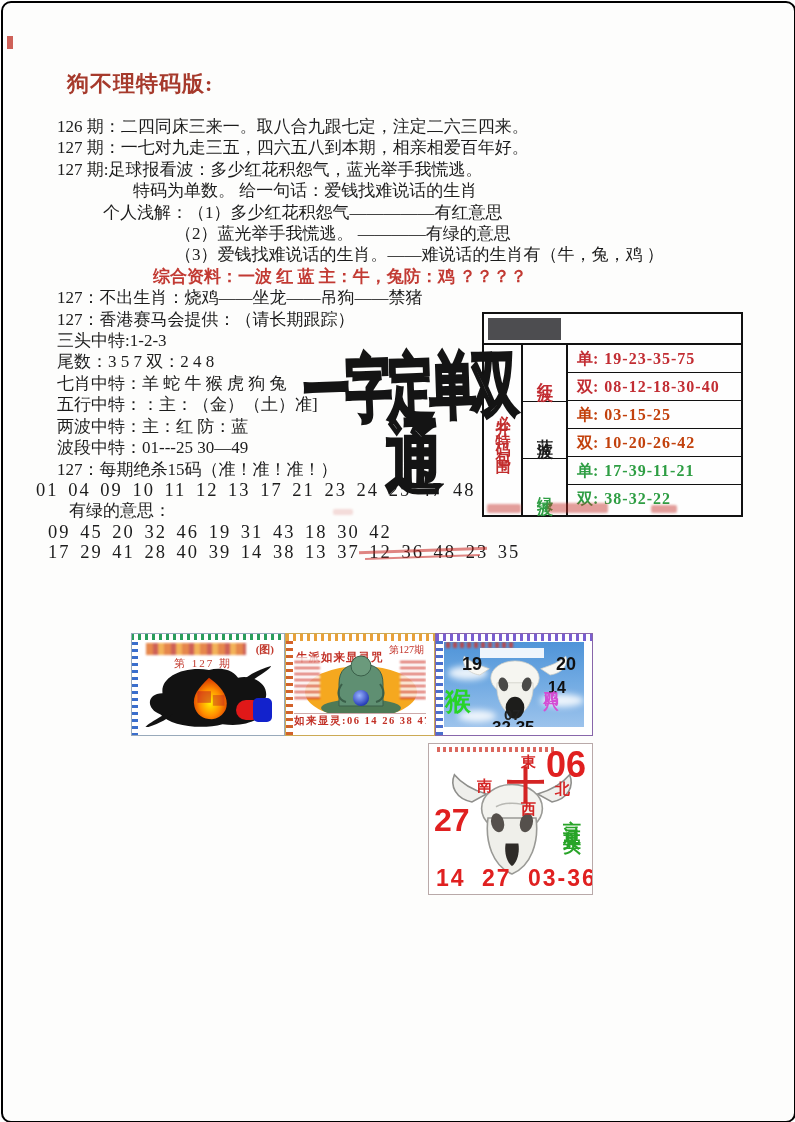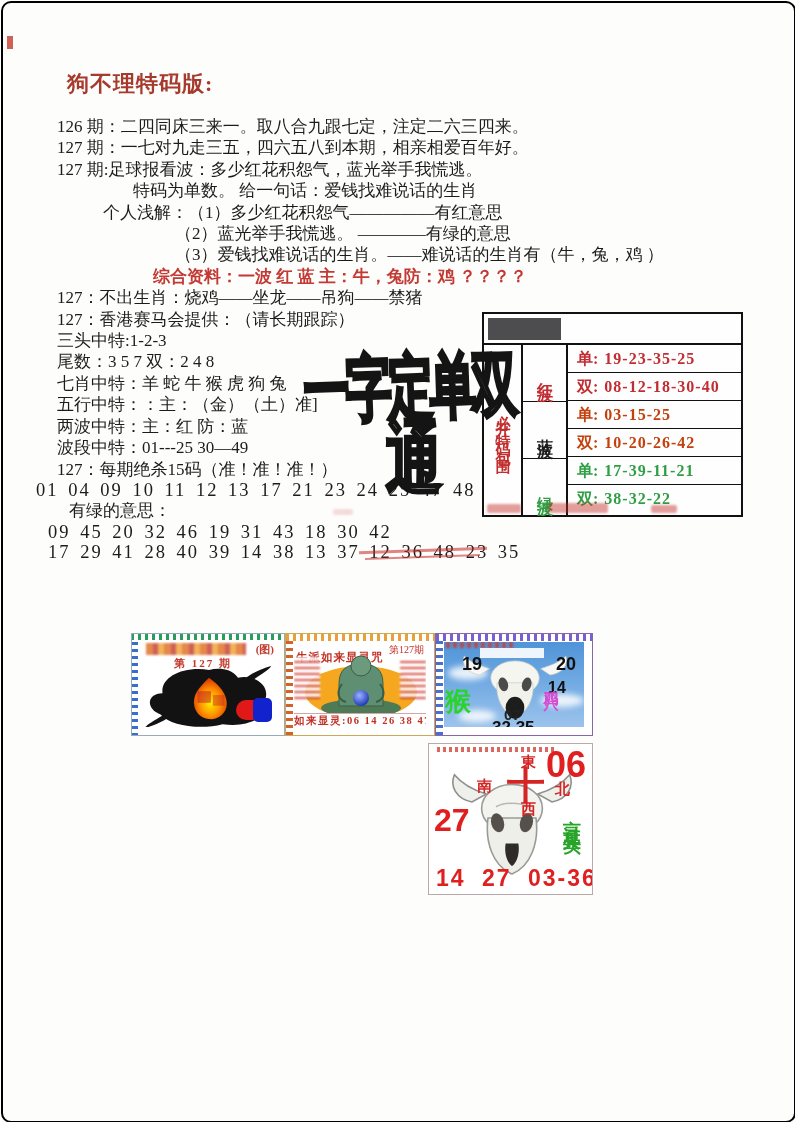--- a/index.html
+++ b/index.html
@@ -45,21 +45,21 @@
   .tc2{width:150px;border:1px solid #ca5;
        background-image:repeating-linear-gradient(90deg,#e8a13a 0 3px,#fff 3px 7px),repeating-linear-gradient(0deg,#d2622a 0 3px,#fff 3px 7px);
        background-size:100% 7px,7px 100%;background-repeat:repeat-x,repeat-y;}
   .tc3{width:158px;border:1px solid #86a;
        background-image:repeating-linear-gradient(90deg,#7a5fd0 0 3px,#fff 3px 7px),repeating-linear-gradient(0deg,#4a6ecc 0 3px,#fff 3px 7px);
        background-size:100% 7px,7px 100%;background-repeat:repeat-x,repeat-y;}
   .tc-inner{position:absolute;left:8px;top:8px;right:8px;bottom:8px;background:#fff;overflow:hidden;}
   .washbar{position:absolute;left:6px;top:1px;width:100px;height:12px;filter:blur(1.3px);opacity:.8;
            background:repeating-linear-gradient(90deg,#e06a20 0 7px,#c23a2e 7px 12px,#f0a030 12px 18px);}
   .tu-label{position:absolute;right:2px;top:0;font-size:11px;color:#c23a2e;font-weight:bold;}
-  .issue1{position:absolute;left:34px;top:14px;font-size:11px;color:#c23a2e;letter-spacing:2px;font-weight:bold;}
+  .issue1{position:absolute;left:34px;top:14px;font-size:11px;color:#c23a2e;letter-spacing:2px;font-weight:normal;}
   .capsule{position:absolute;right:4px;bottom:4px;width:36px;height:26px;}
   .cap-red{position:absolute;left:0;top:3px;width:20px;height:20px;background:#e01818;border-radius:50% 20% 20% 50%;}
   .cap-blue{position:absolute;right:0;top:1px;width:19px;height:24px;background:#1222cc;border-radius:5px;}
   .c2-title{position:absolute;left:2px;top:8px;font-size:11.5px;color:#c23026;font-weight:bold;letter-spacing:1px;}
   .c2-issue{position:absolute;right:2px;top:1px;font-size:10px;color:#c23026;}
   .sidebox{position:absolute;width:26px;height:42px;top:15px;filter:blur(.8px);opacity:.85;
            background:repeating-linear-gradient(0deg,#d0362a 0 2px,#fff 2px 6px);}
   .sb-l{left:0;} .sb-r{right:0;}
   .c2-bottom{position:absolute;left:0;right:0;bottom:0;height:13px;background:#fff;border-top:1px solid #caa;
              font-size:10.5px;color:#c23026;font-weight:bold;letter-spacing:1.5px;text-align:center;line-height:13px;white-space:nowrap;}
@@ -140,21 +140,21 @@
             <span>红波</span>
           </div>
         <div class="wave wave-blue">
             <span>蓝波</span>
           </div>
         <div class="wave wave-green">
             <span>绿波</span>
           </div>
       </div>
       <div class="wt-vals">
-        <div class="wrow c-red"><span>单:</span><span class="val">19-23-35-25</span></div>
+        <div class="wrow c-red"><span>单:</span><span class="val">19-23-35-75</span></div>
         <div class="wrow c-red"><span>双:</span><span class="val">08-12-18-30-40</span></div>
         <div class="wrow c-blue"><span>单:</span><span class="val">03-15-25</span></div>
         <div class="wrow c-blue"><span>双:</span><span class="val">10-20-26-42</span></div>
         <div class="wrow c-green"><span>单:</span><span class="val">17-39-11-21</span></div>
         <div class="wrow c-green"><span>双:</span><span class="val">38-32-22</span></div>
       </div>
     </div>
   </div>
 
   <div class="smudge" style="left:484px;top:501px;width:34px;height:9px;"></div>

